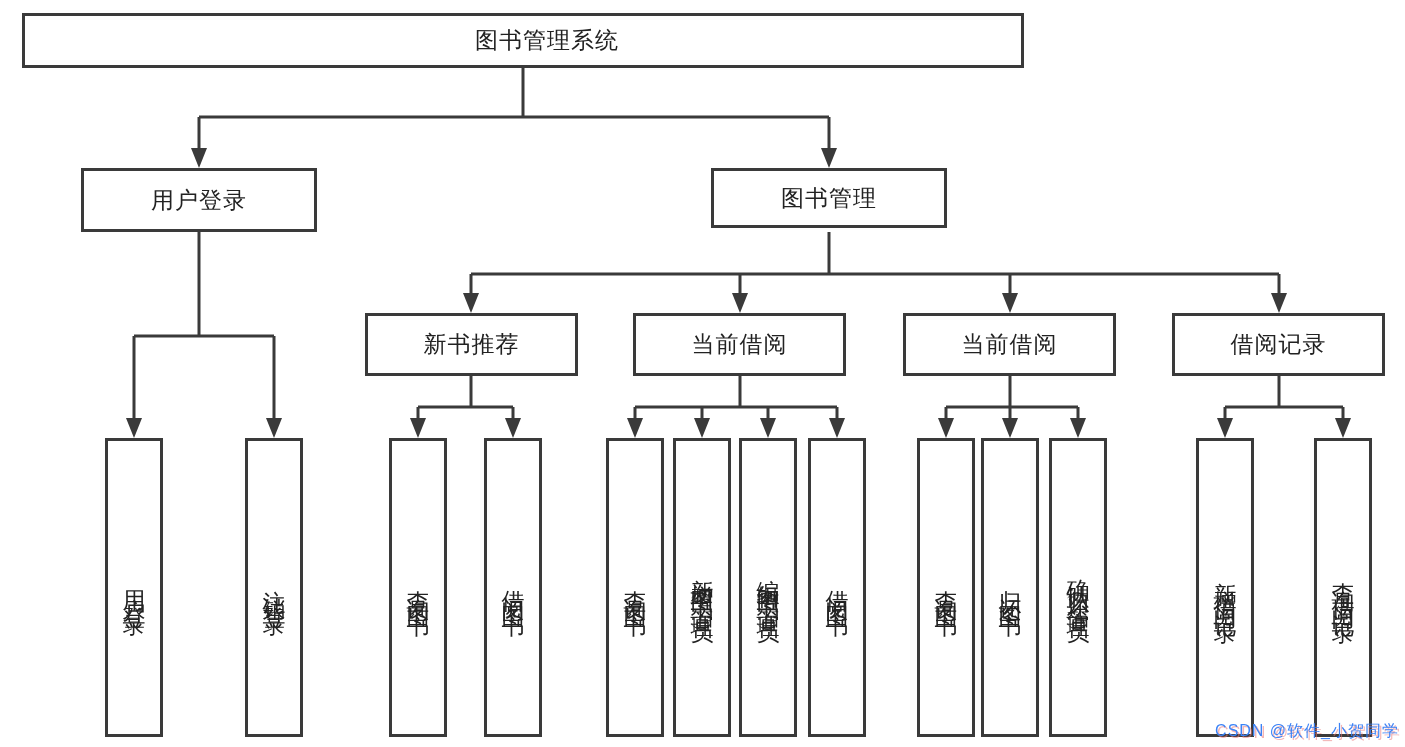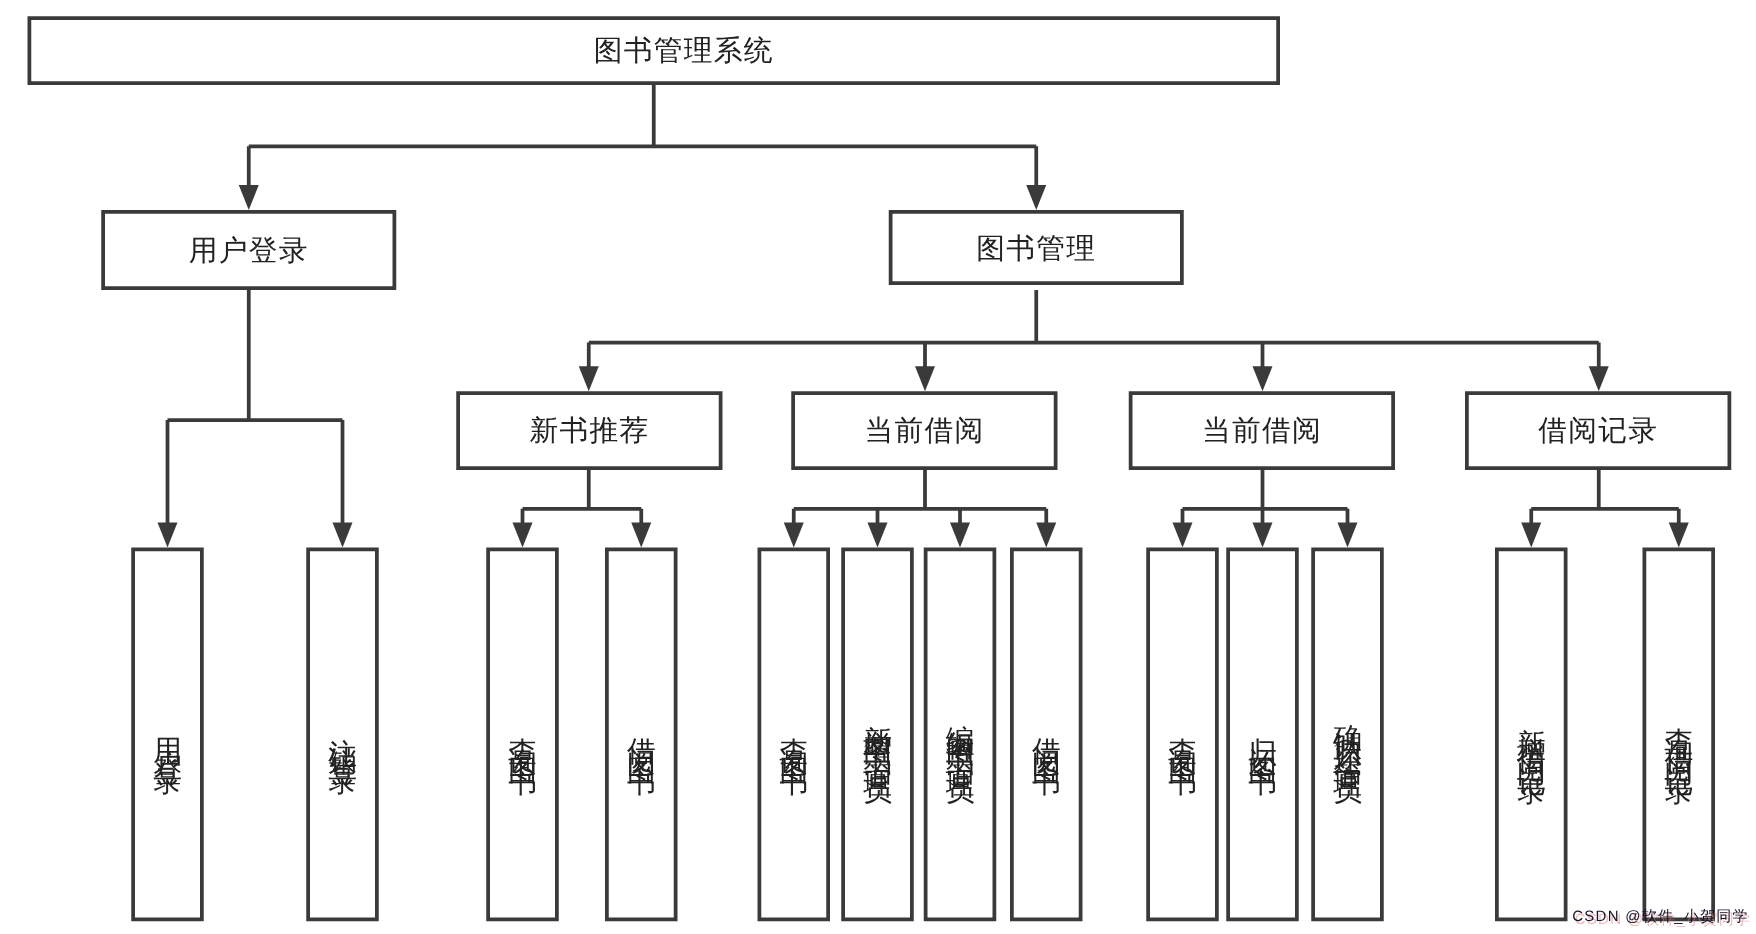--- a/index.html
+++ b/index.html
@@ -67,22 +67,22 @@
   .lf10 { left: 981px; }
   .lf11 { left: 1049px; }
   .lf12 { left: 1196px; }
   .lf13 { left: 1314px; }
   
   .leaf.long .vtext { letter-spacing: 6px; font-size: 23px; }
   .watermark {
     position: absolute;
     right: 6px;
     bottom: 5px;
-    font-size: 12px;
-    color: #0f172a;
+    font-size: 16px;
+    color: #3b82f6;
     letter-spacing: 1px;
     text-shadow: 2px 2px 0 rgba(233, 120, 120, 0.55);
     white-space: nowrap;
   }
 </style>
 </head>
 <body>
 
 <div id="stage">
 

